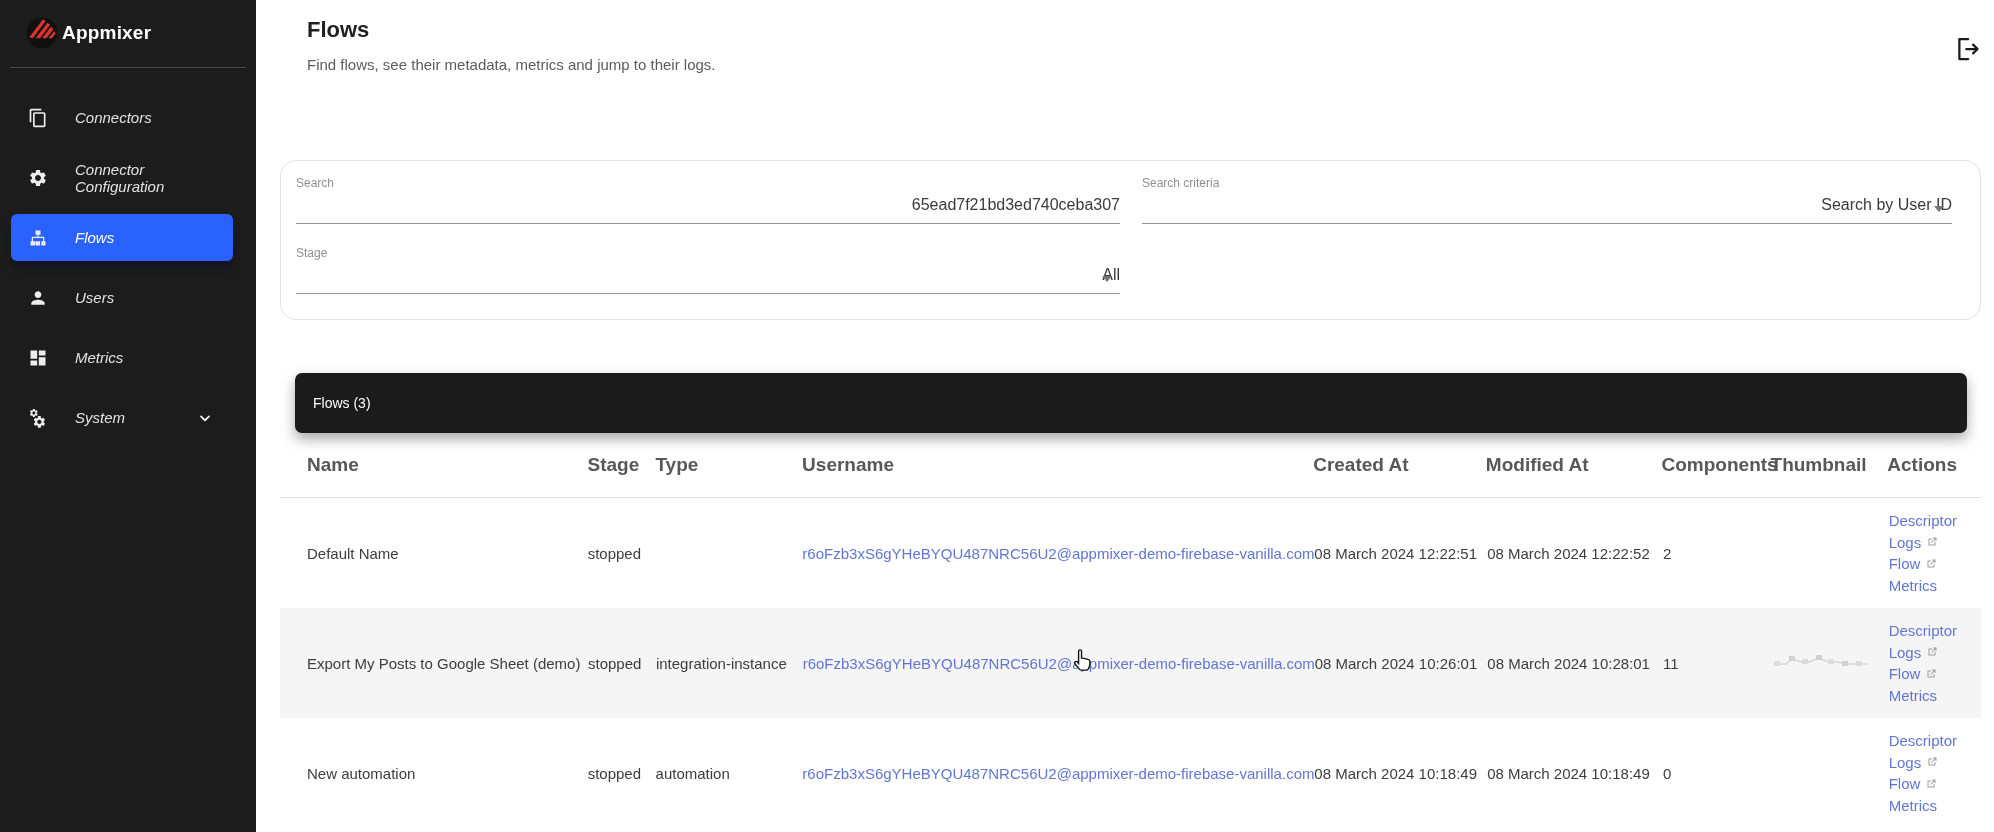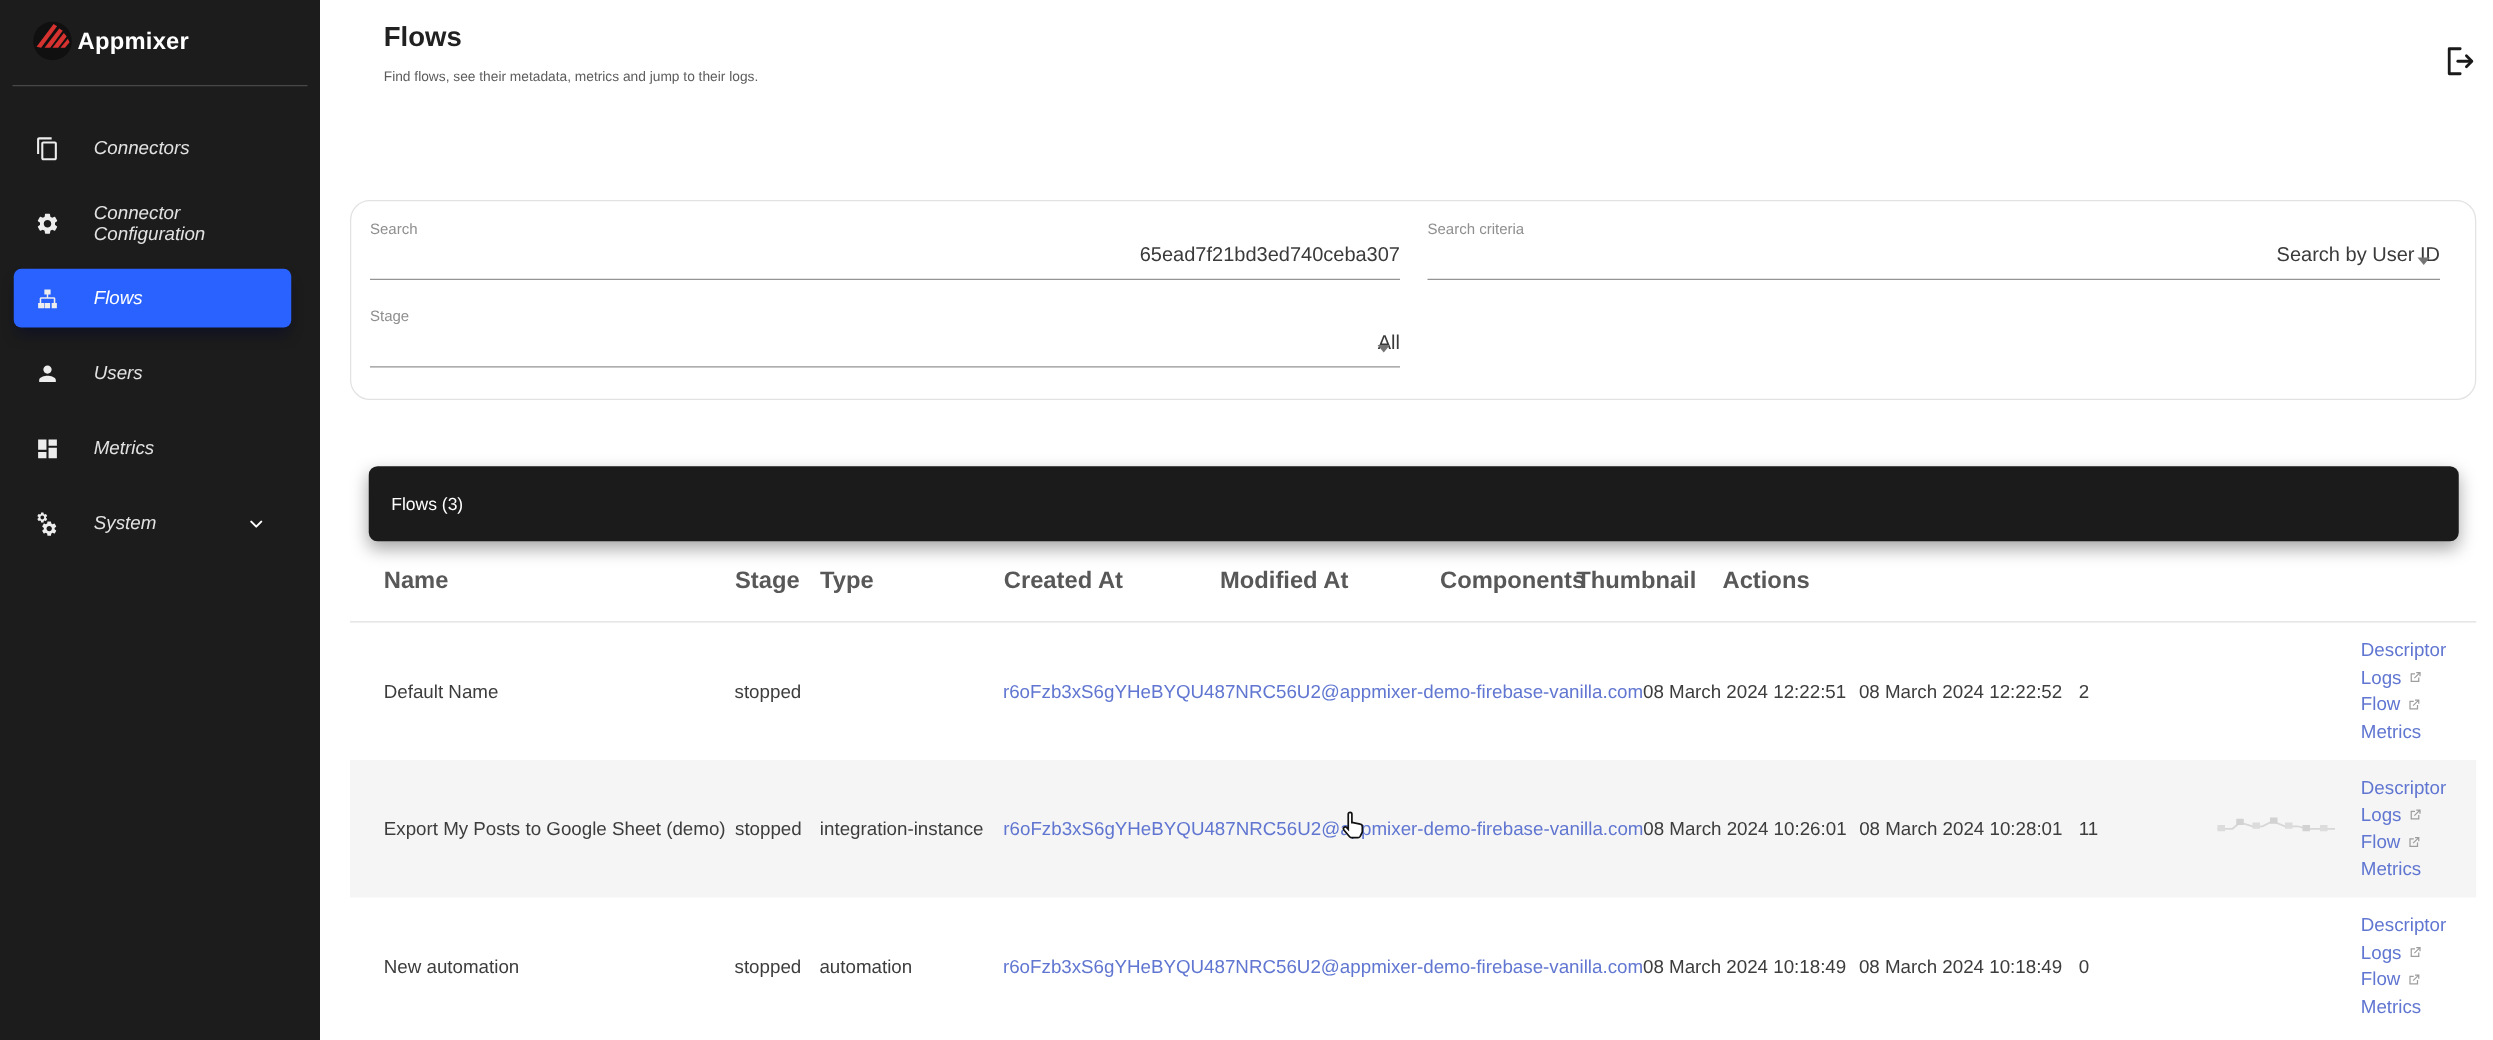--- a/index.html
+++ b/index.html
@@ -18,21 +18,21 @@
   .nav-item{display:flex;align-items:center;height:47px;border-radius:6px;padding:0 20px 0 17px;margin-bottom:13px;color:#e2e2e2;cursor:pointer;}
   .nav-item .nicon{width:20px;height:20px;flex:0 0 20px;margin-right:27px;color:#ededed;}
   .nav-item .nicon svg{width:20px;height:20px;display:block;}
   .nav-label{font-size:15px;}
   .nav-item.active{background:var(--accent,#2962ff);color:#fff;box-shadow:0 8px 10px -3px rgba(5,10,40,.55);}
   .nav-item .chev{margin-left:auto;width:16px;height:16px;color:#fff;}
   .nav-item .chev svg{width:16px;height:16px;display:block;}
 
   
   .page-title{position:absolute;left:307px;top:17px;font-size:22px;font-weight:bold;color:#212121;}
-  .page-subtitle{position:absolute;left:307px;top:56px;font-size:11px;color:#5c5c5c;}
+  .page-subtitle{position:absolute;left:307px;top:56px;font-size:15px;color:#5c5c5c;}
   .logout{position:absolute;left:1950px;top:34px;width:30px;height:30px;color:#1a1a1a;cursor:pointer;}
   .logout svg{width:30px;height:30px;display:block;}
 
   
   .filter-card{position:absolute;left:280px;top:160px;width:1701px;height:160px;background:#fff;border:1px solid #e2e2e2;border-radius:16px;}
   .field{position:absolute;}
   .f-label{font-size:12px;color:#8f8f8f;display:block;}
   .f-value{font-size:16px;color:#3a3a3a;margin-top:6px;display:block;white-space:nowrap;text-align:right;}
   .f-underline{position:absolute;left:0;right:0;bottom:0;border-bottom:1px solid #949494;}
   .fld-search{left:15px;top:15px;width:824px;height:48px;}
@@ -187,20 +187,21 @@
 </section>
 
 <section class="table-card">
   <div class="table-bar">
     <span>Flows (3)</span>
   </div>
   <div class="thead">
     <span class="cell c-name">Name</span>
     <span class="cell c-stage">Stage</span>
     <span class="cell c-type">Type</span>
+    <span class="cell c-user">Username</span>
     <span class="cell c-created">Created At</span>
     <span class="cell c-modified">Modified At</span>
     <span class="cell c-comp">Components</span>
     <span class="cell c-thumb">Thumbnail</span>
     <span class="cell c-actions">Actions</span>
   </div>
   <div>
   <div class="trow">
     <span class="cell c-name">Default Name</span>
     <span class="cell c-stage">stopped</span>

